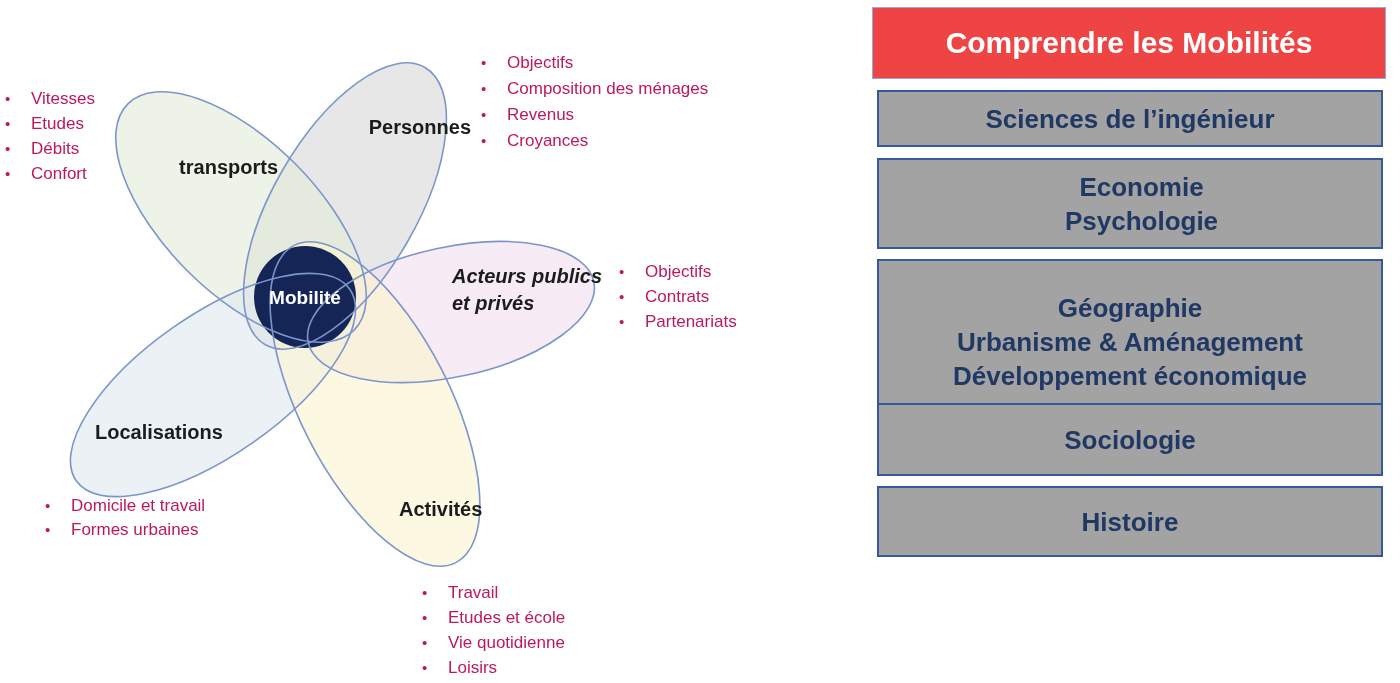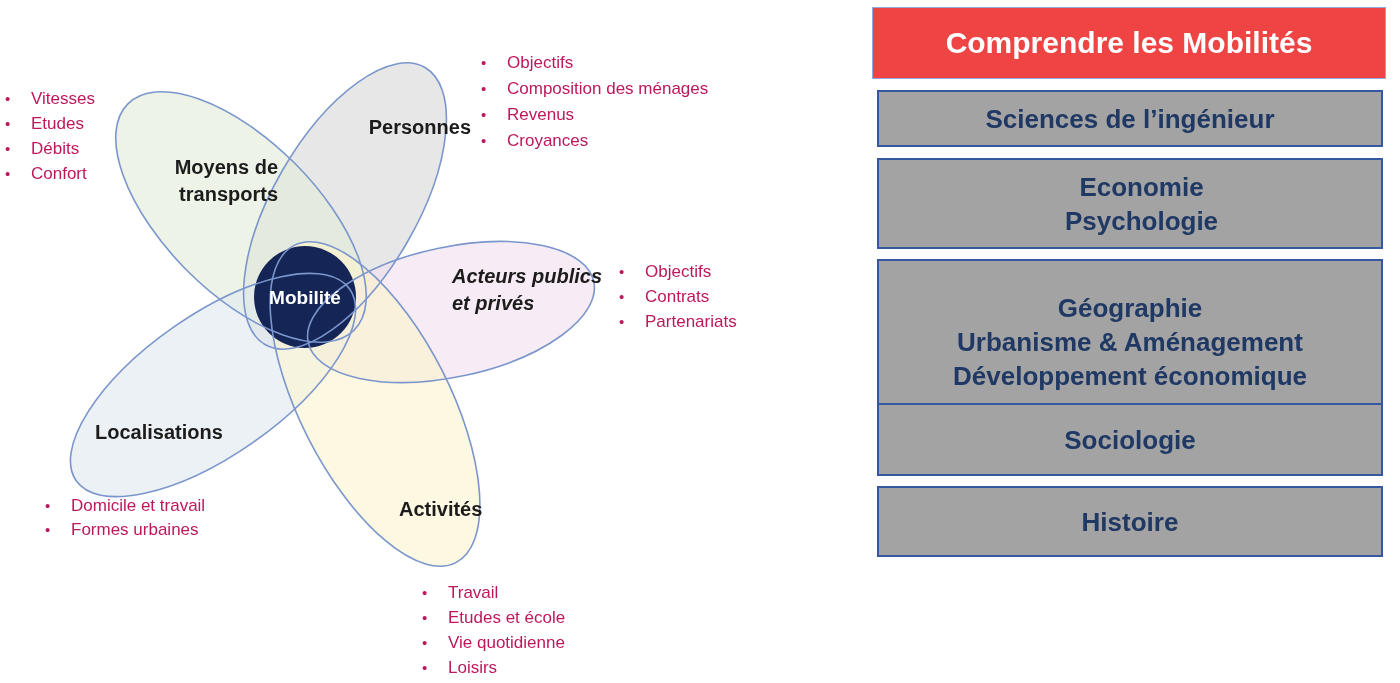--- a/index.html
+++ b/index.html
@@ -102,21 +102,20 @@
     <circle cx="305" cy="297" r="51" fill="#152556"></circle>
 
     <ellipse class="petal-stroke" cx="345" cy="206" rx="160" ry="72" transform="rotate(-60 345 206)"></ellipse>
     <ellipse class="petal-stroke" cx="241" cy="217" rx="160" ry="76" transform="rotate(45 241 217)"></ellipse>
     <ellipse class="petal-stroke" cx="451" cy="312" rx="146" ry="65" transform="rotate(-12 451 312)"></ellipse>
     <ellipse class="petal-stroke" cx="213" cy="385" rx="167" ry="70" transform="rotate(-35 213 385)"></ellipse>
     <ellipse class="petal-stroke" cx="375" cy="404" rx="178" ry="75" transform="rotate(63 375 404)"></ellipse>
   </svg>
 
   <div class="plabel center-text" style="left:108px; top:154px; width:170px;">
-    <div>Moyens de</div>
     <div>transports</div>
   </div>
 
   <div class="plabel center-text" style="left:331px; top:114px; width:140px;">Personnes</div>
 
   <div class="plabel" style="left:452px; top:263px;font-style:italic;">
     <div>Acteurs publics</div>
     <div>et privés</div>
   </div>
 

